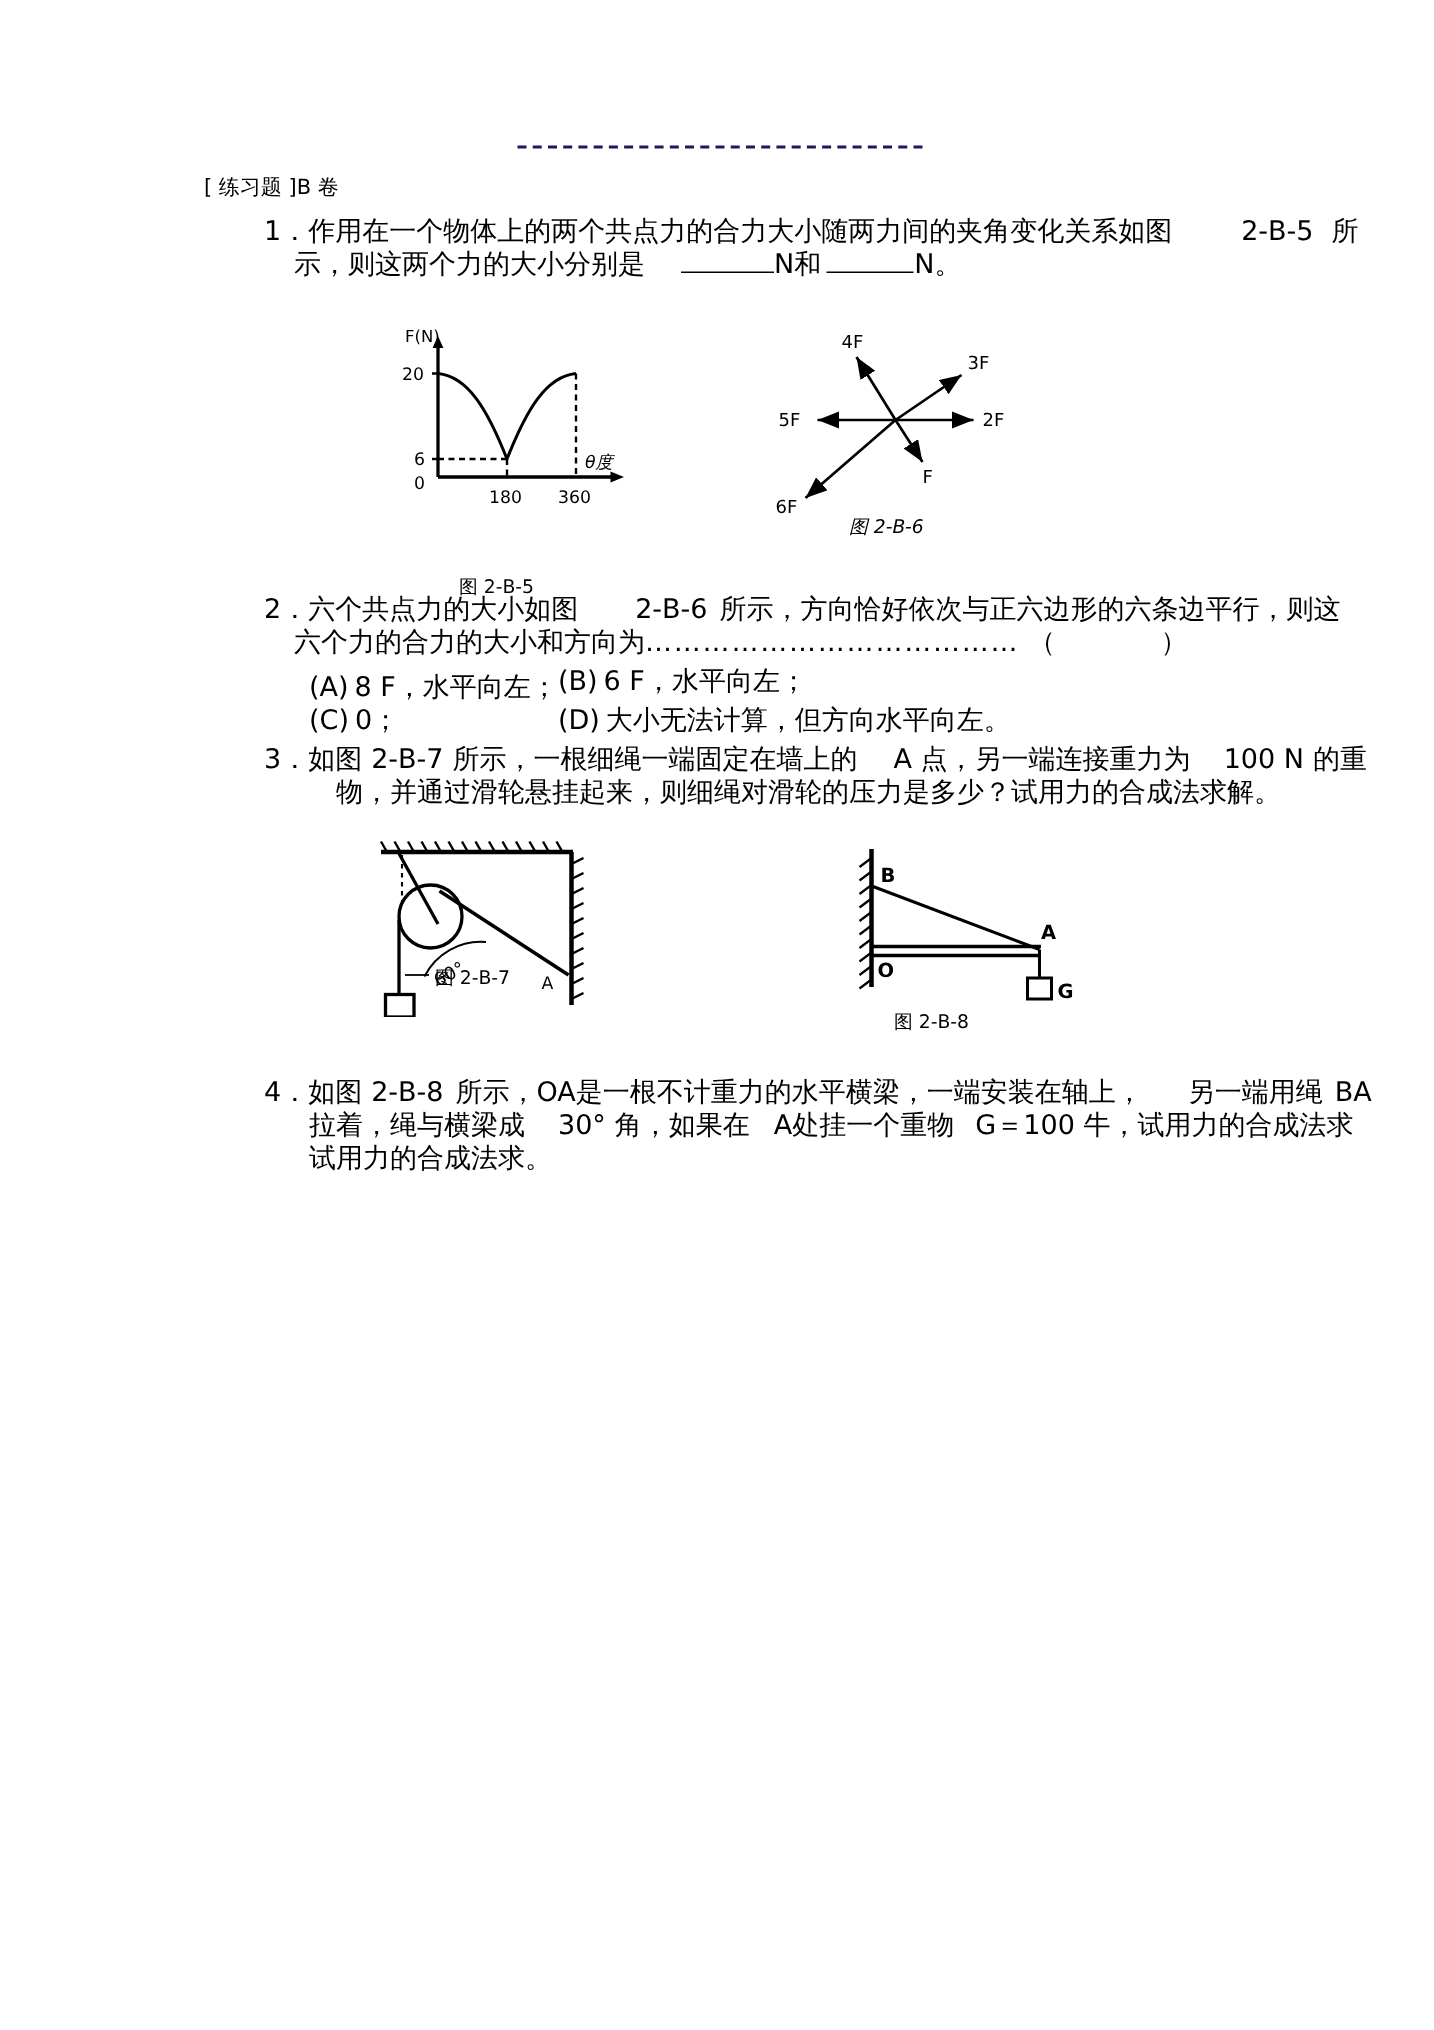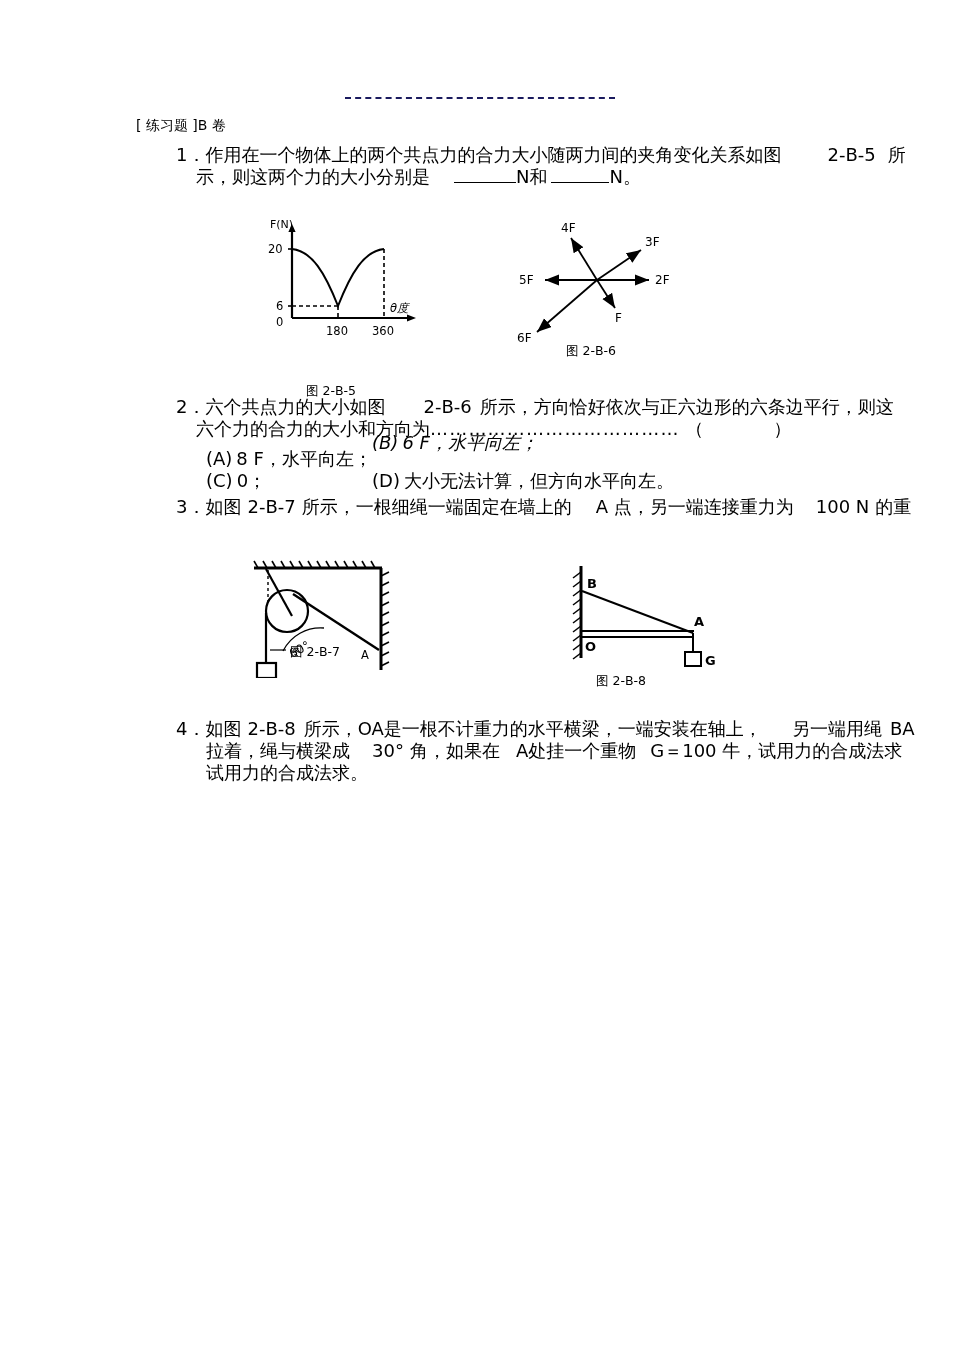--- a/index.html
+++ b/index.html
@@ -38,21 +38,21 @@
   .sec-head {
     left: 136px;
     top: 114px;
     font-size: 14px;
   }
   .q1 { left: 176px; top: 144px; }
   .q1b { left: 196px; top: 166px; }
   .q2 { left: 176px; top: 396px; }
   .q2b { left: 196px; top: 418px; }
   .q2-optA { left: 206px; top: 448px; }
-  .q2-optB { left: 372px; top: 432px; font-style: italic; }
+  .q2-optB { left: 372px; top: 444px; }
   .q2-optC { left: 206px; top: 470px; text-align: right; }
   .q2-optD { left: 372px; top: 470px; }
   .q3 { left: 176px; top: 496px; }
   .q3b { left: 224px; top: 518px; }
   .q4 { left: 176px; top: 718px; }
   .q4b { left: 206px; top: 740px; }
   .q4c { left: 206px; top: 762px; }
 
   .gap { display: inline-block; }
   .blank-line {
@@ -66,21 +66,21 @@
   
   .fig {
     position: absolute;
   }
   .fig-cap {
     position: absolute;
     font-size: 12.5px;
     white-space: pre;
   }
   .cap-5  { left: 306px; top: 343px; margin-top: 40px; }
-  .cap-6  { left: 566px; top: 343px; }
+  .cap-6  { left: 566px; top: 343px; font-style: italic; }
   .cap-7  { left: 290px; top: 644px; }
   .cap-8  { left: 596px; top: 673px; }
 
   
   .watermark {
     position: absolute;
     left: 608px;
     top: 1306px;
     font-size: 28px;
     font-weight: bold;
@@ -172,20 +172,21 @@
 
   <div class="txt q2b"><span>六个力的合力的大小和方向为</span><span class="dotline">…………………………………</span><span class="gap" style="width:6px"></span><span>（</span><span class="gap" style="width:70px"></span><span>）</span></div>
 
   <div class="txt q2-optA"><span>(A)</span><span class="gap" style="width:4px"></span><span>8 F，水平向左；</span></div>
   <div class="txt q2-optB"><span>(B)</span><span class="gap" style="width:4px"></span><span>6 F，水平向左；</span></div>
   <div class="txt q2-optC"><span>(C)</span><span class="gap" style="width:4px"></span><span>0；</span></div>
   <div class="txt q2-optD"><span>(D)</span><span class="gap" style="width:4px"></span><span>大小无法计算，但方向水平向左。</span></div>
 
   <div class="txt q3"><span>3．</span><span>如图</span><span class="gap" style="width:6px"></span><span>2-B-7</span><span class="gap" style="width:6px"></span><span>所示，一根细绳一端固定在墙上的</span><span class="gap" style="width:24px"></span><span>A 点，另一端连接重力为</span><span class="gap" style="width:22px"></span><span>100 N</span><span class="gap" style="width:6px"></span><span>的重</span></div>
 
+  <div class="txt q3b">物，并通过滑轮悬挂起来，则细绳对滑轮的压力是多少？试用力的合成法求解。</div>
 
   <div class="fig" style="left:248px; top:558px;">
     <svg width="180" height="120" viewBox="0 0 180 120">
 
       <line x1="6" y1="10" x2="134" y2="10" stroke="#000" stroke-width="3"></line>
       <g stroke="#000" stroke-width="1.6">
         <line x1="10" y1="10" x2="6" y2="3"></line>
           <line x1="19" y1="10" x2="15" y2="3"></line>
         <line x1="28" y1="10" x2="24" y2="3"></line>
           <line x1="37" y1="10" x2="33" y2="3"></line>

